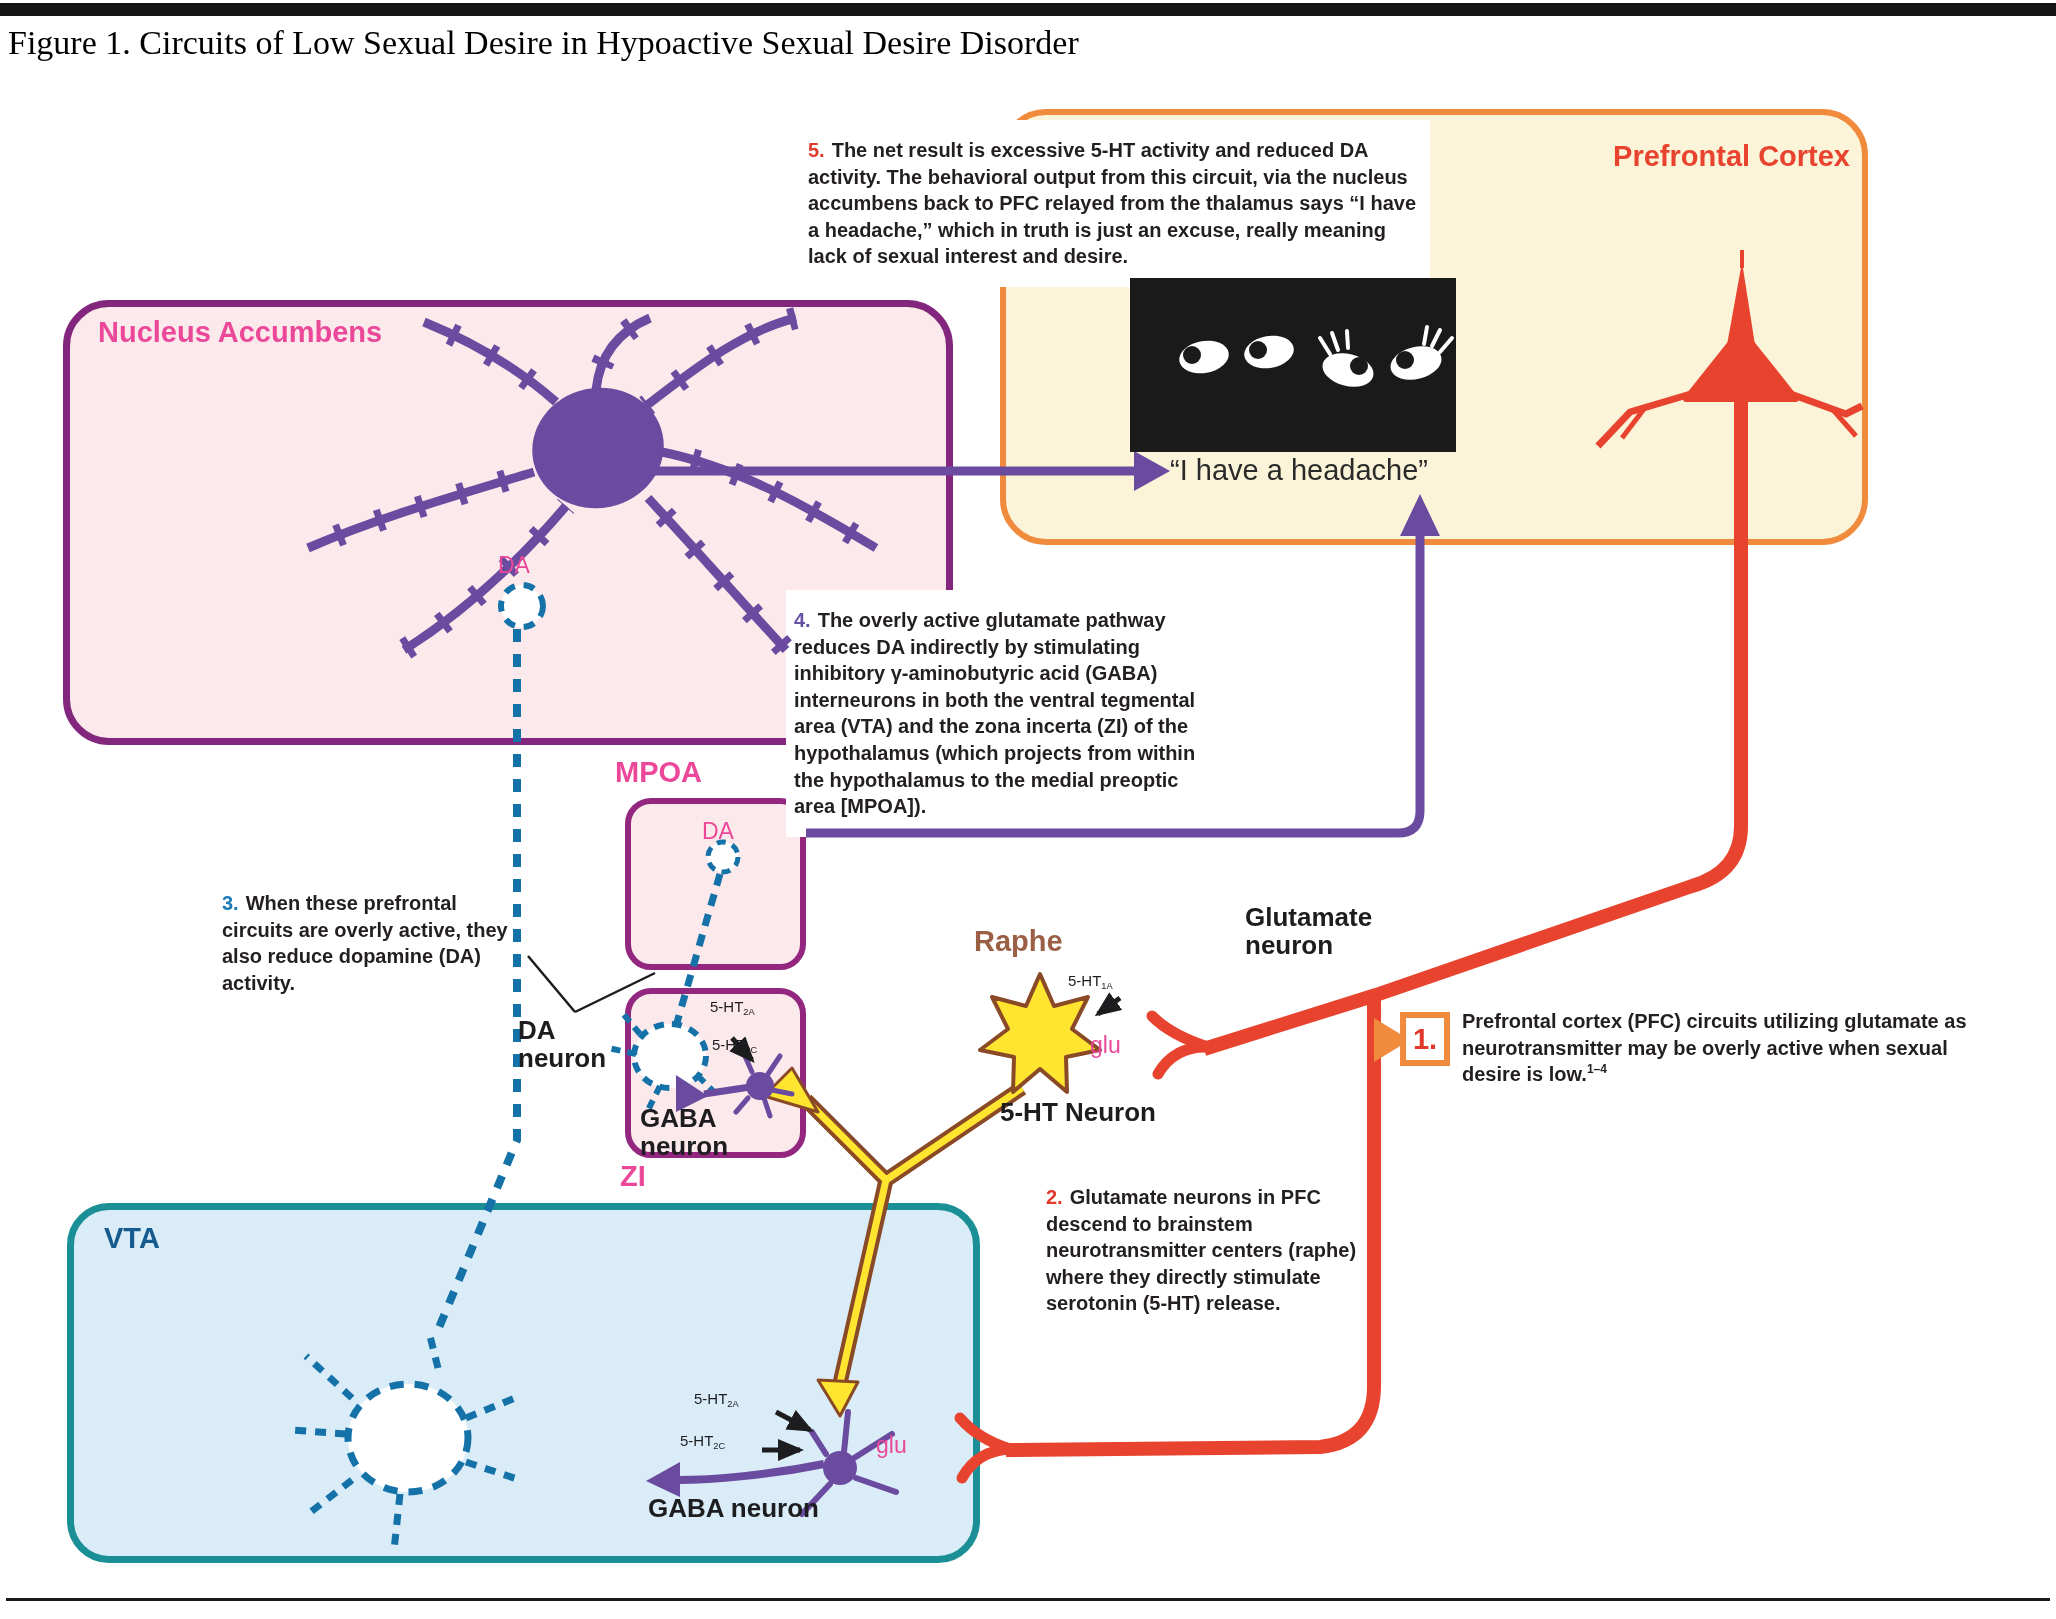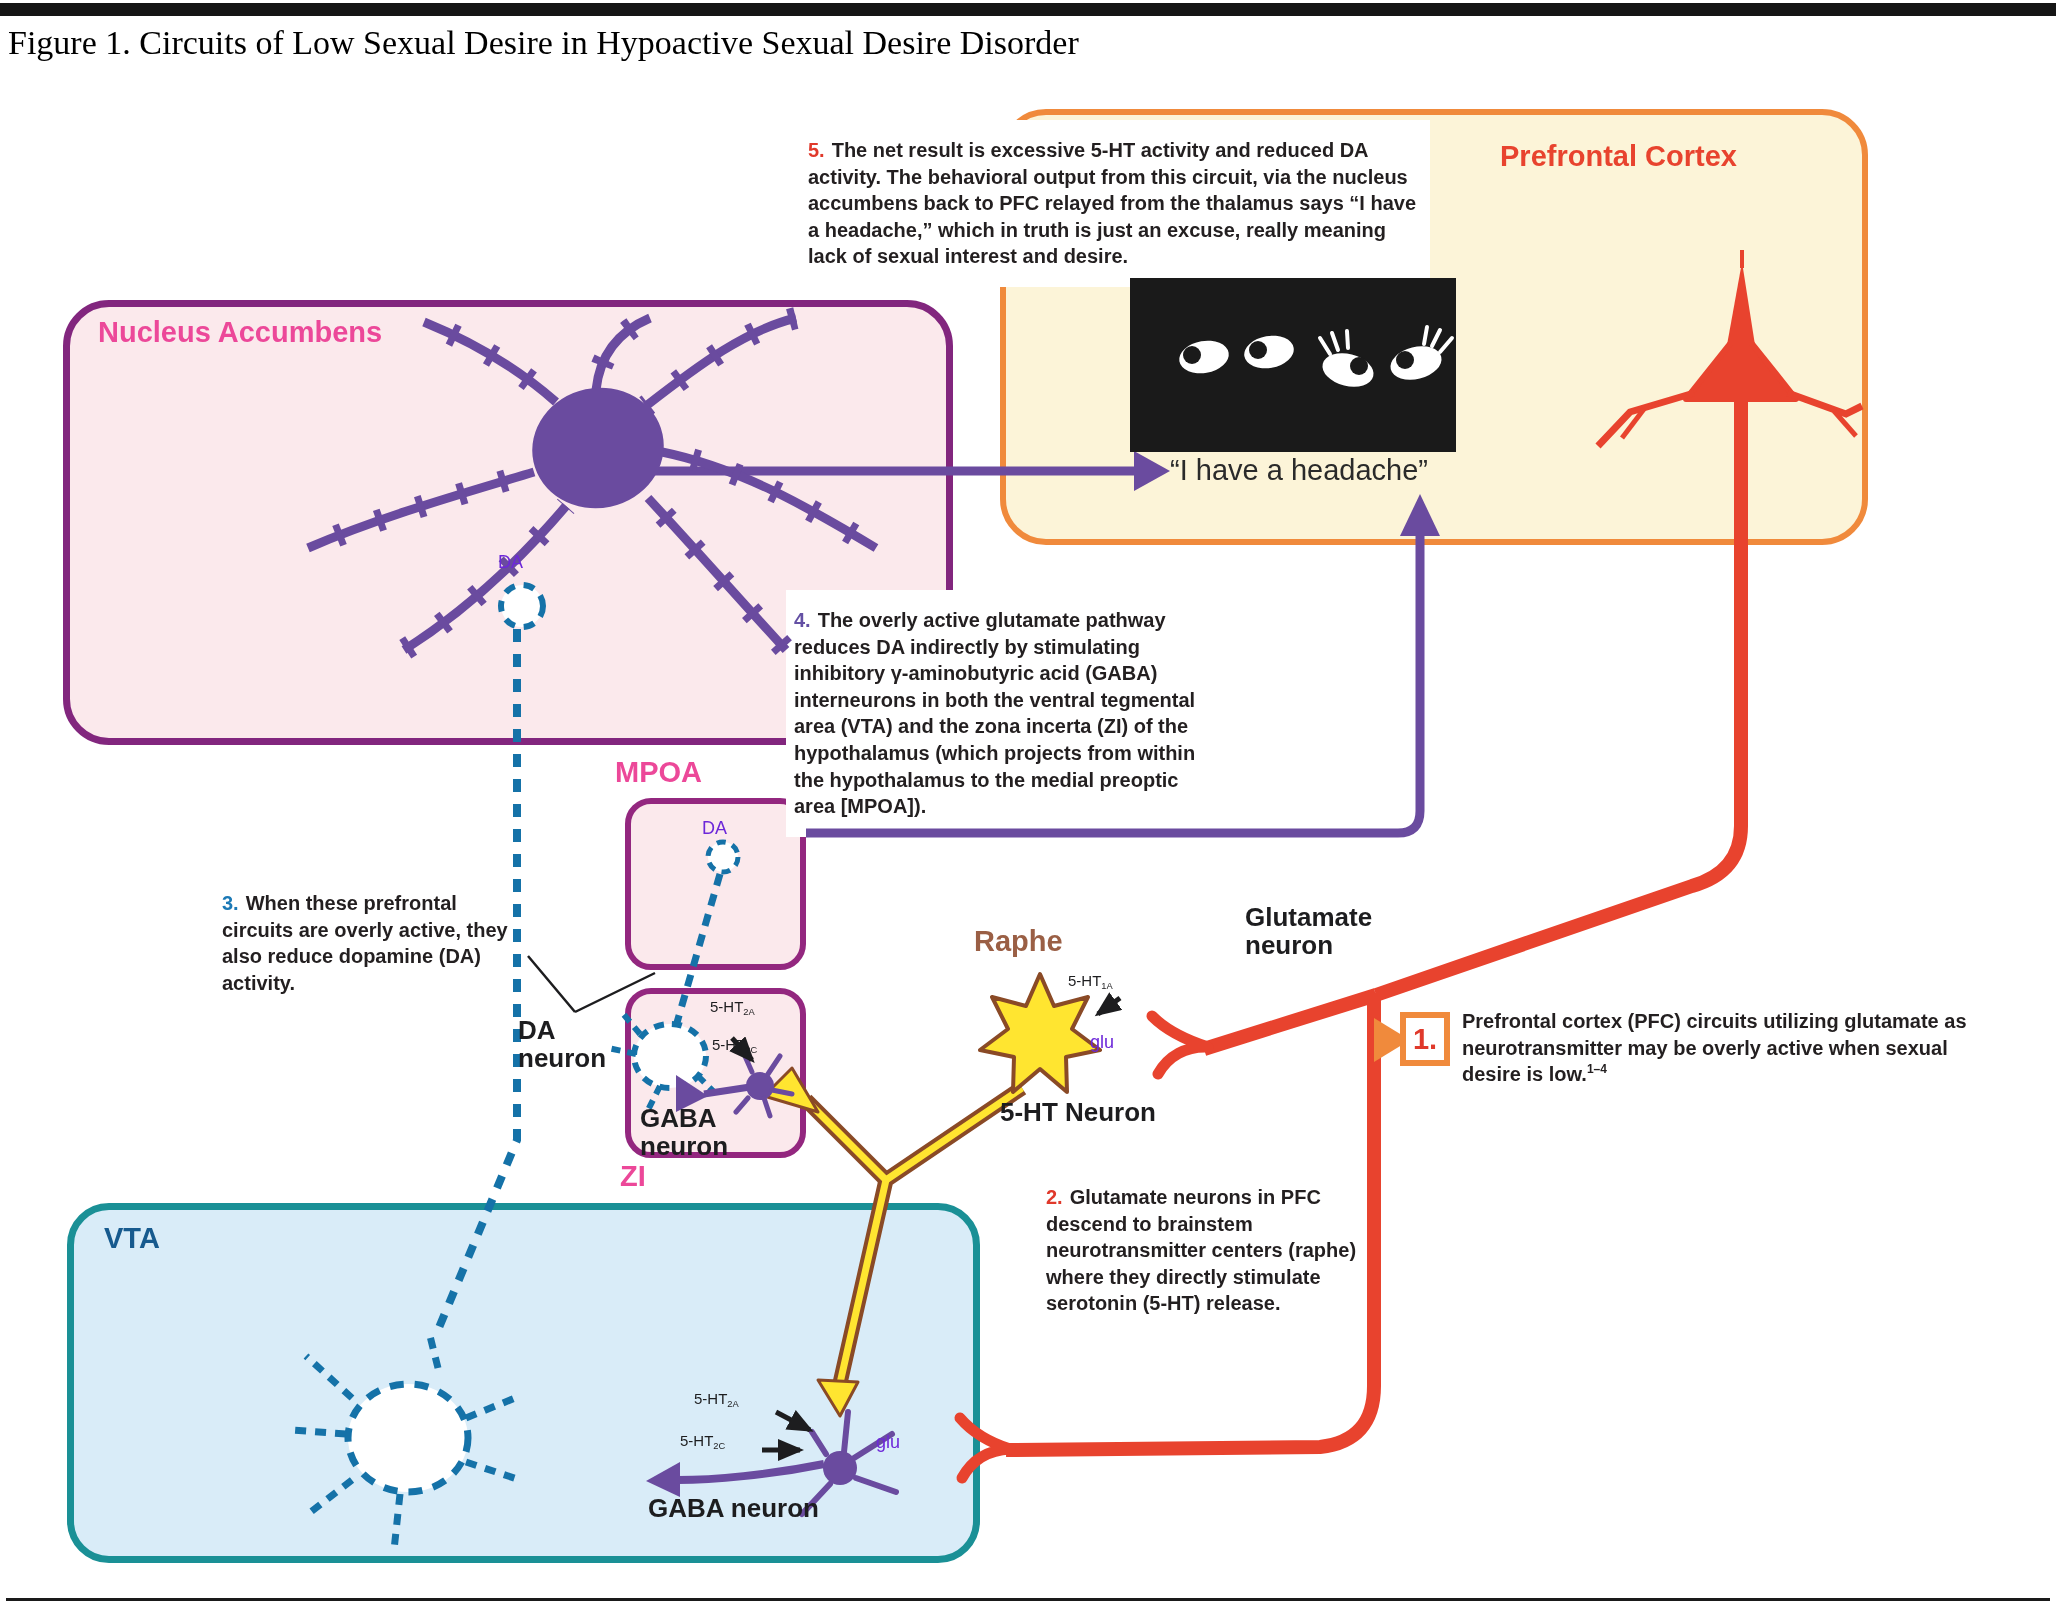--- a/index.html
+++ b/index.html
@@ -14,21 +14,21 @@
   .mpoa-box{left:625px;top:798px;width:181px;height:172px;background:#fbe9ec;border:6px solid #93277f;border-radius:26px}
   .zi-box{left:625px;top:988px;width:181px;height:170px;background:#fbe9ec;border:6px solid #93277f;border-radius:26px}
   .vta-box{left:67px;top:1203px;width:913px;height:360px;background:#d9ecf8;border:7px solid #1a9096;border-radius:42px}
   .note{font-size:20px;font-weight:bold;line-height:1.33;color:#231f20}
   .white-note{background:#ffffff;padding:17px 8px}
   .num{font-weight:bold;margin-right:7px}
   .num-red{color:#e0392b}.num-purple{color:#6450a4}.num-blue{color:#1b79b6}
   .region-label{font-weight:bold;font-size:29px;white-space:nowrap}
   .c-purple{color:#ec4899}.c-red{color:#e8432e}.c-navy{color:#175a8e}.c-brown{color:#9a5f45}
   .neuron-label{font-weight:bold;font-size:26px;color:#1d1d1f;line-height:1.08}
-  .small-label{font-size:18px;color:#6d28d9;white-space:nowrap}
+  .small-label{font-size:23px;color:#ec4899;white-space:nowrap}
   .rcp{font-size:15px;color:#1d1d1f;white-space:nowrap}
   .rcp sub{font-size:0.62em;vertical-align:-0.3em}
   .quote{font-size:29px;color:#2a2a2a;white-space:nowrap}
   .numbox{left:1400px;top:1012px;width:50px;height:54px;background:#fff;border:6px solid #f08a3c;
           box-sizing:border-box;display:flex;align-items:center;justify-content:center;
           font-size:29px;font-weight:bold;color:#e0392b}
   .bottomrule{left:6px;top:1598px;width:2044px;height:3px;background:#1a1a1a}
   sup{font-size:0.6em}
   svg{position:absolute;left:0;top:0;pointer-events:none}
 </style>
@@ -169,21 +169,21 @@
   <span>Prefrontal cortex  (PFC) circuits utilizing glutamate as neurotransmitter may be overly active when sexual desire is low.</span><sup>1–4</sup>
 </div>
 
 <div class="abs note" style="left:222px;top:890px;width:296px">
   <span class="num num-blue">3.</span><span>When these prefrontal circuits are overly active, they also reduce dopamine (DA) activity.</span>
 </div>
 <div class="abs note" style="left:1046px;top:1184px;width:312px">
   <span class="num num-red">2.</span><span>Glutamate neurons in PFC  descend to brainstem neurotransmitter centers (raphe) where they directly stimulate serotonin (5-HT) release.</span>
 </div>
 
-<div class="abs region-label c-red" style="left:1500px;top:140px;width:350px;text-align:left">Prefrontal Cortex</div>
+<div class="abs region-label c-red" style="left:1500px;top:140px;width:350px;text-align:right">Prefrontal Cortex</div>
 <div class="abs region-label c-purple" style="left:98px;top:316px">Nucleus Accumbens</div>
 <div class="abs region-label c-purple" style="left:615px;top:756px">MPOA</div>
 <div class="abs region-label c-purple" style="left:620px;top:1160px">ZI</div>
 <div class="abs region-label c-navy" style="left:104px;top:1222px">VTA</div>
 <div class="abs region-label c-brown" style="left:974px;top:925px">Raphe</div>
 
 <div class="abs neuron-label" style="left:1245px;top:903px;width:170px">Glutamate neuron</div>
 <div class="abs neuron-label" style="left:1000px;top:1098px;white-space:nowrap">5-HT Neuron</div>
 <div class="abs neuron-label" style="left:518px;top:1016px;width:120px">DA neuron</div>
 <div class="abs neuron-label" style="left:640px;top:1104px;width:130px">GABA neuron</div>

